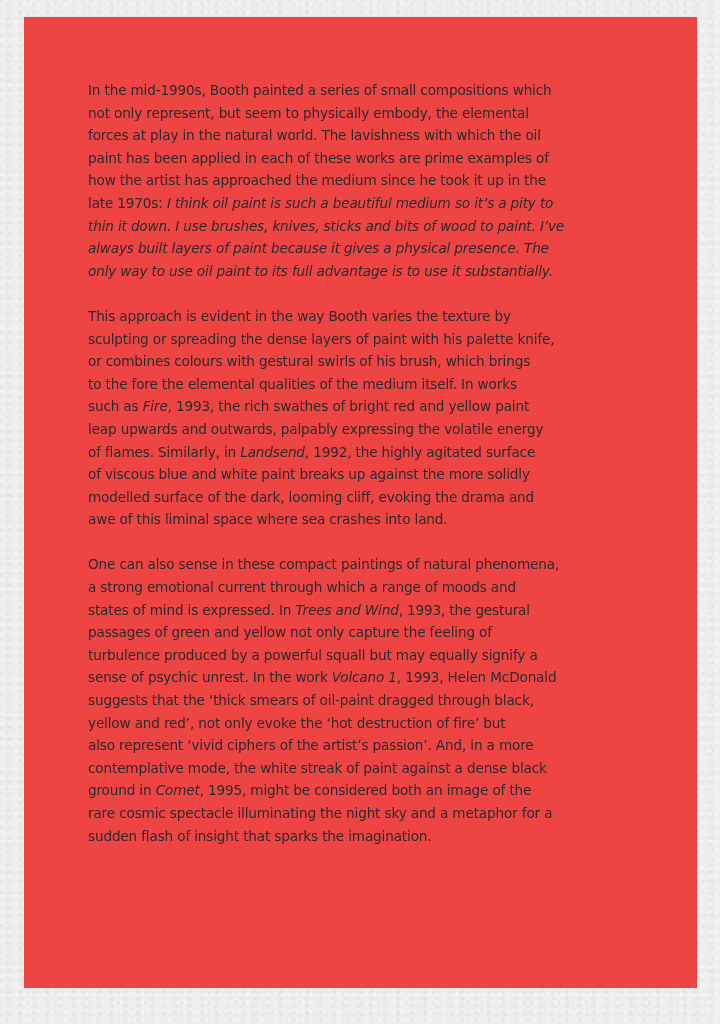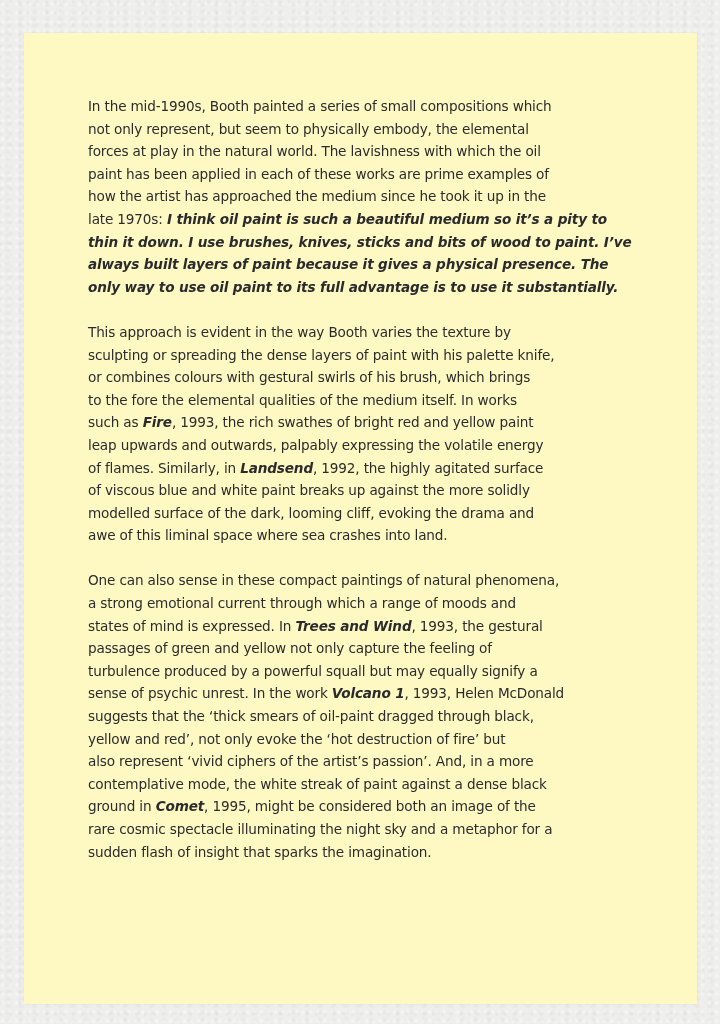--- a/index.html
+++ b/index.html
@@ -15,24 +15,24 @@
       background-image:
         radial-gradient(circle at 12% 18%, rgba(0,0,0,0.035) 0, rgba(0,0,0,0) 3px),
         radial-gradient(circle at 62% 72%, rgba(0,0,0,0.03) 0, rgba(0,0,0,0) 4px),
         radial-gradient(circle at 38% 44%, rgba(255,255,255,0.5) 0, rgba(255,255,255,0) 3px);
       background-size: 9px 11px, 13px 7px, 7px 9px;
       font-family: "DejaVu Sans", sans-serif;
     }
     .panel {
       position: absolute;
       left: 24px;
-      top: 33px;
+      top: 17px;
       width: 673px;
       height: 971px;
-      background: #fef9c3;
+      background: #ef4444;
       box-shadow: 0 0 2px rgba(0,0,0,0.08);
     }
     .text-block {
       position: absolute;
       left: 64px;
       top: 62px;
       width: 560px;
       color: #2b2b2d;
       font-size: 13.6px;
       line-height: 22.6px;
@@ -42,21 +42,20 @@
     .para {
       margin: 0 0 22.6px 0;
       white-space: pre-line;
     }
     .para .line {
       display: block;
       white-space: nowrap;
     }
     em {
       font-style: italic;
-      font-weight: bold;
     }
   </style>
 </head>
 <body>
 
 <div class="panel">
   <div class="text-block" id="text-block">
       <p class="para"><span class="line"><span>In the mid-1990s, Booth painted a series of small compositions which</span></span><span class="line"><span>not only represent, but seem to physically embody, the elemental</span></span><span class="line"><span>forces at play in the natural world. The lavishness with which the oil</span></span><span class="line"><span>paint has been applied in each of these works are prime examples of</span></span><span class="line"><span>how the artist has approached the medium since he took it up in the</span></span><span class="line"><span>late 1970s: </span><em>I think oil paint is such a beautiful medium so it’s a pity to</em></span><span class="line"><em>thin it down. I use brushes, knives, sticks and bits of wood to paint. I’ve</em></span><span class="line"><em>always built layers of paint because it gives a physical presence. The</em></span><span class="line"><em>only way to use oil paint to its full advantage is to use it substantially.</em></span></p>
       <p class="para"><span class="line"><span>This approach is evident in the way Booth varies the texture by</span></span><span class="line"><span>sculpting or spreading the dense layers of paint with his palette knife,</span></span><span class="line"><span>or combines colours with gestural swirls of his brush, which brings</span></span><span class="line"><span>to the fore the elemental qualities of the medium itself. In works</span></span><span class="line"><span>such as </span><em>Fire</em><span>, 1993, the rich swathes of bright red and yellow paint</span></span><span class="line"><span>leap upwards and outwards, palpably expressing the volatile energy</span></span><span class="line"><span>of flames. Similarly, in </span><em>Landsend</em><span>, 1992, the highly agitated surface</span></span><span class="line"><span>of viscous blue and white paint breaks up against the more solidly</span></span><span class="line"><span>modelled surface of the dark, looming cliff, evoking the drama and</span></span><span class="line"><span>awe of this liminal space where sea crashes into land.</span></span></p>
       <p class="para"><span class="line"><span>One can also sense in these compact paintings of natural phenomena,</span></span><span class="line"><span>a strong emotional current through which a range of moods and</span></span><span class="line"><span>states of mind is expressed. In </span><em>Trees and Wind</em><span>, 1993, the gestural</span></span><span class="line"><span>passages of green and yellow not only capture the feeling of</span></span><span class="line"><span>turbulence produced by a powerful squall but may equally signify a</span></span><span class="line"><span>sense of psychic unrest. In the work </span><em>Volcano 1</em><span>, 1993, Helen McDonald</span></span><span class="line"><span>suggests that the ‘thick smears of oil-paint dragged through black,</span></span><span class="line"><span>yellow and red’, not only evoke the ‘hot destruction of fire’ but</span></span><span class="line"><span>also represent ‘vivid ciphers of the artist’s passion’. And, in a more</span></span><span class="line"><span>contemplative mode, the white streak of paint against a dense black</span></span><span class="line"><span>ground in </span><em>Comet</em><span>, 1995, might be considered both an image of the</span></span><span class="line"><span>rare cosmic spectacle illuminating the night sky and a metaphor for a</span></span><span class="line"><span>sudden flash of insight that sparks the imagination.</span></span></p>

